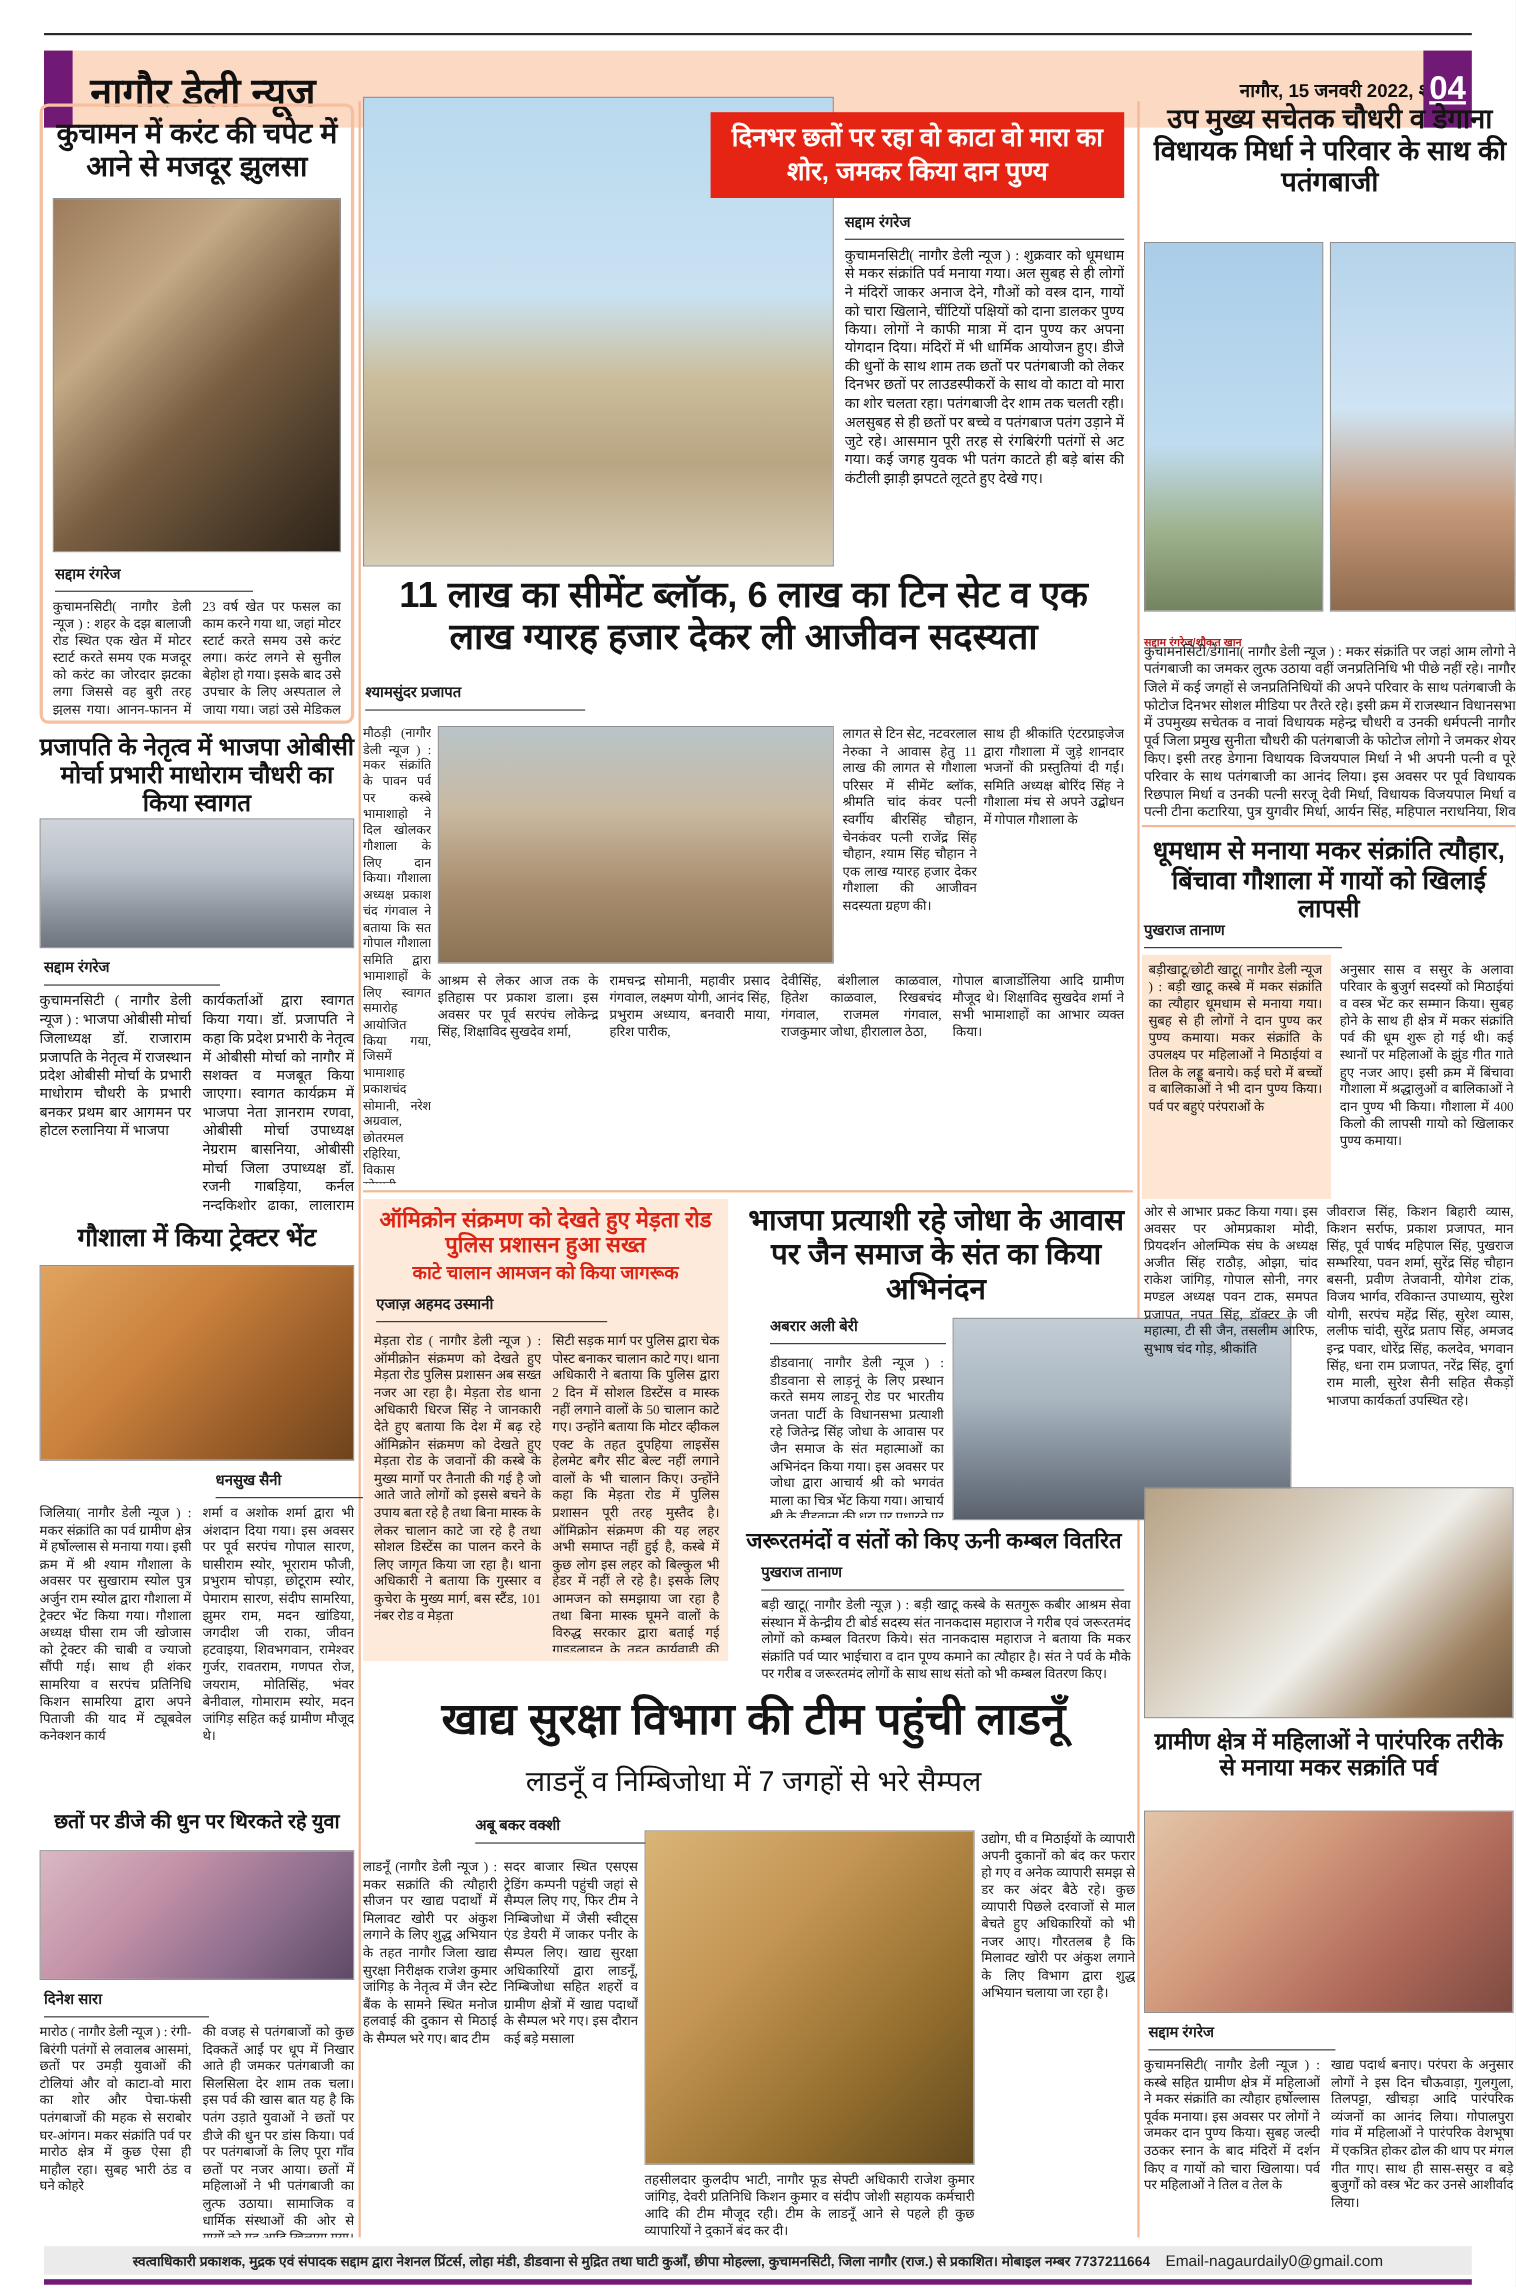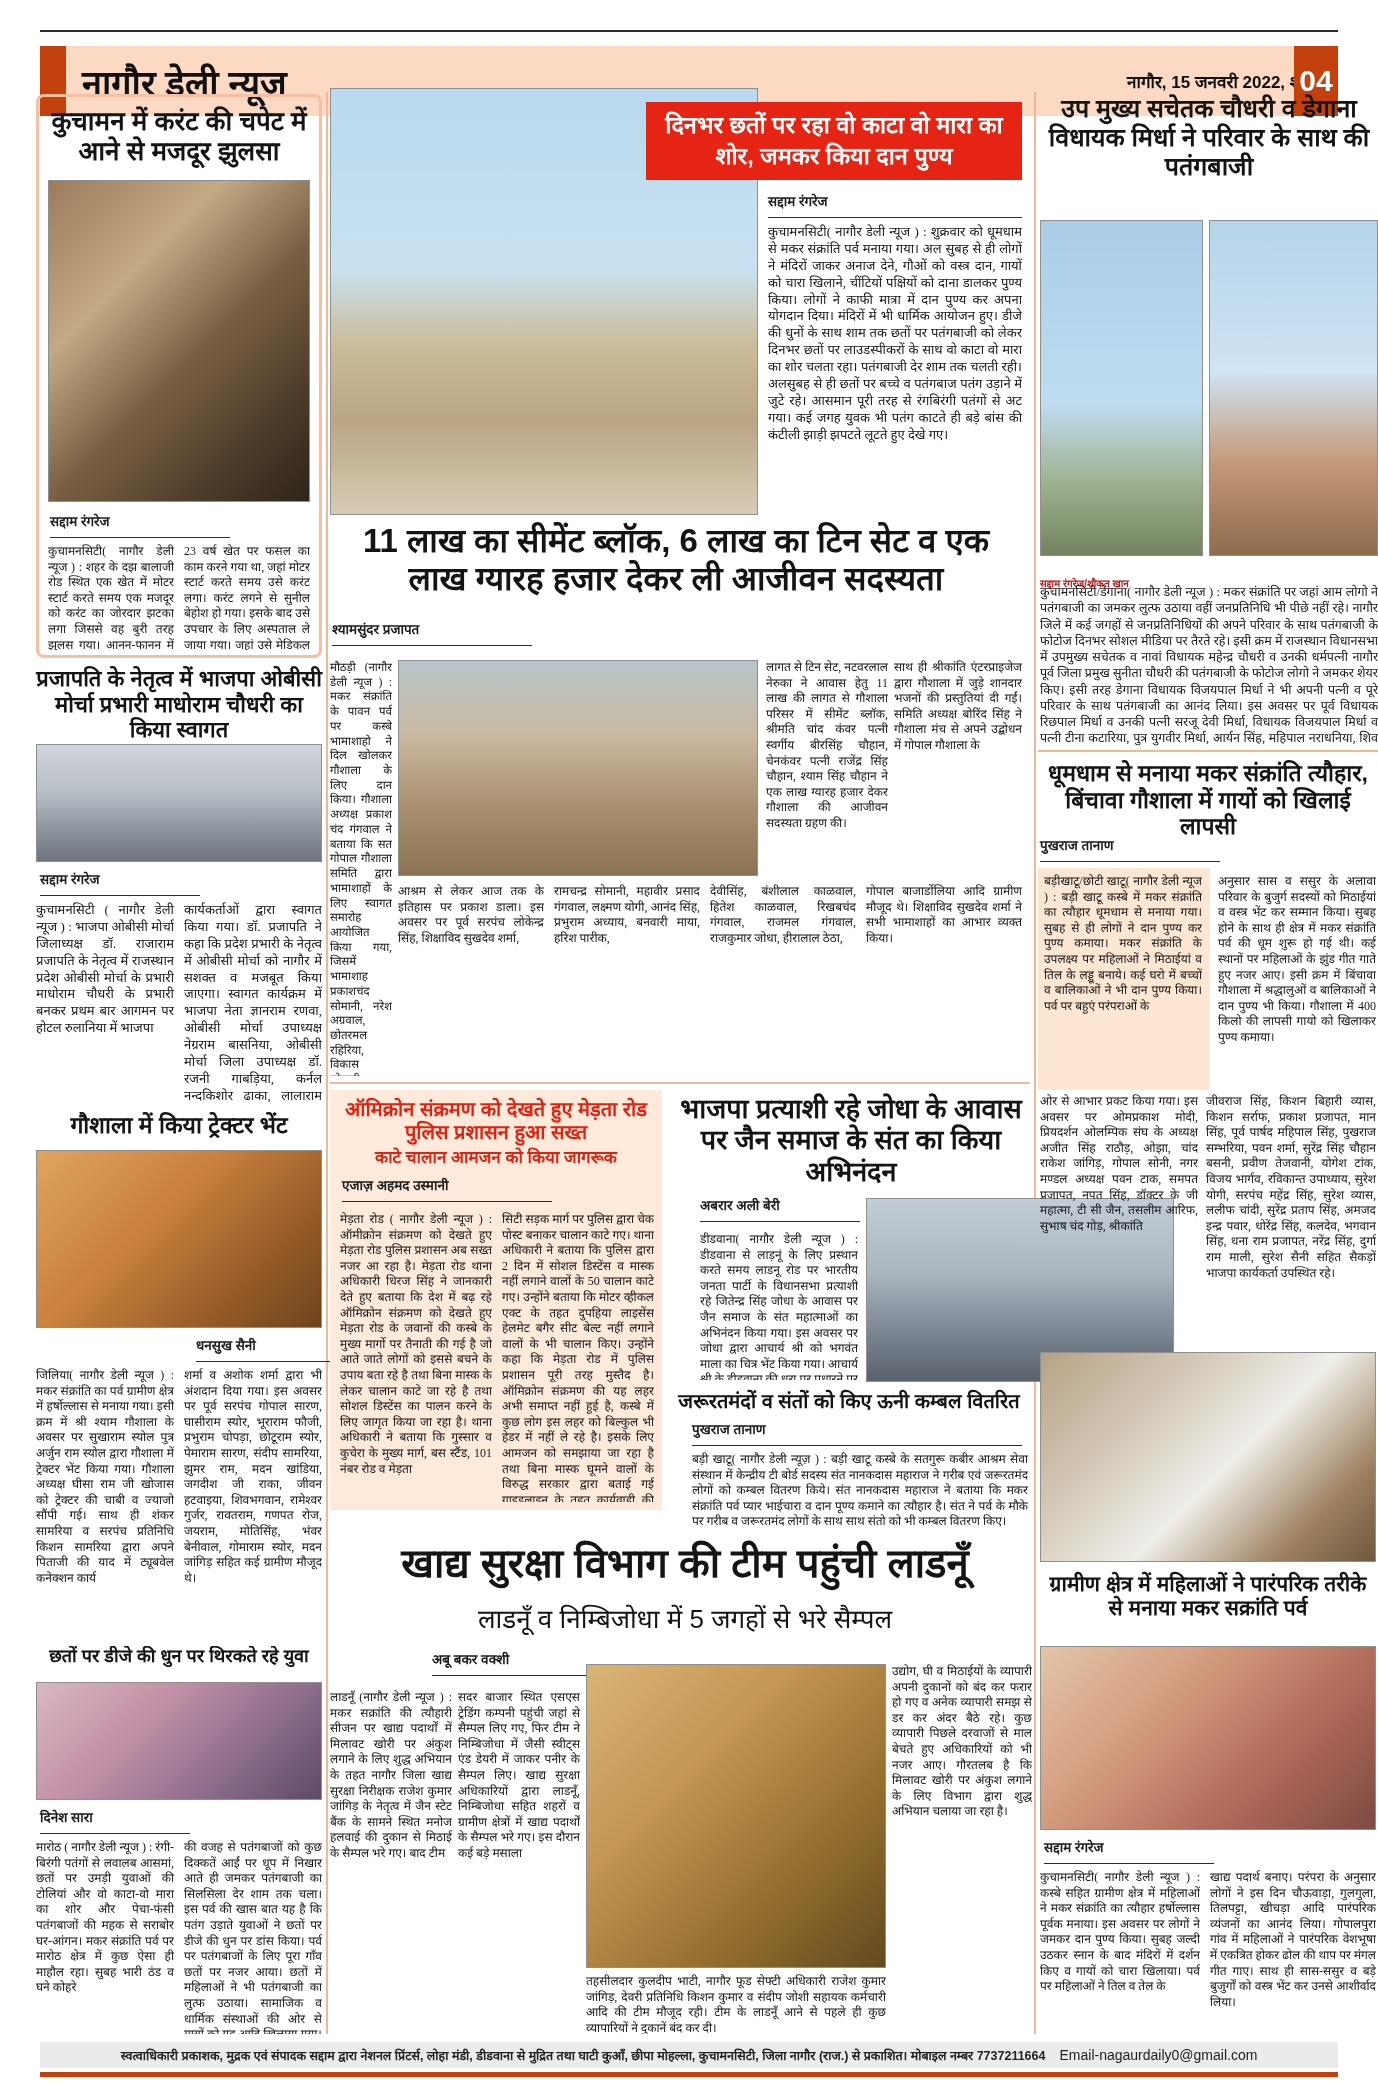--- a/index.html
+++ b/index.html
@@ -12,21 +12,21 @@
   .body-sm{font-size:11.5px;line-height:1.28;text-align:justify;overflow:hidden;word-break:break-word;}
   .byline{font-family:"Liberation Sans",sans-serif;font-weight:700;font-size:13.5px;
           border-bottom:1.6px solid #2b2b2b;padding-bottom:7px;color:#1c1c1c;}
   .caption{font-family:"Liberation Sans",sans-serif;font-weight:700;font-size:10px;color:#b91c1c;margin-top:14px;}
   .photo{border:1px solid #8f8f8f;box-sizing:border-box;}
   .vr{background:#f3b795;width:2px;}
   .hr{background:#f3b795;height:2px;}
   .kicker{background:#e52414;color:#ffffff;font-family:"Liberation Sans",sans-serif;font-weight:700;
           font-size:23.5px;line-height:1.3;text-align:center;display:flex;align-items:center;justify-content:center;padding:4px 10px;box-sizing:border-box;}
   .headerbar{background:#fbd9c3;}
-  .redblock{background:#c2410c;}
+  .redblock{background:#701a75;text-decoration:underline;}
   .masthead{font-family:"Liberation Sans",sans-serif;font-weight:700;font-size:36px;color:#101010;}
   .datetext{font-family:"Liberation Sans",sans-serif;font-weight:700;font-size:17px;color:#101010;}
   .pagenum{color:#fff;font-family:"Liberation Sans",sans-serif;font-weight:700;font-size:30px;
            display:flex;align-items:center;justify-content:center;}
   .panel{background:#fdeada;}
   .panel2{background:#fde7d2;}
   .footerbar{background:#ebebeb;display:flex;align-items:center;justify-content:center;gap:14px;
              font-family:Liberation Sans, sans-serif;font-size:12.5px;font-weight:700;color:#232323;}
   
   .ph-hospital{background:linear-gradient(135deg,#9c7b5b 0%,#c4a985 30%,#7a5f43 55%,#4a3a28 82%,#2e241a 100%);}
@@ -125,21 +125,21 @@
   <div class="abs photo ph-walk" style="left:866px;top:1198px;width:308px;height:184px;"></div>
   <div class="abs body" style="left:1040px;top:1094px;width:158px;height:250px;font-size:12px;">ओर से आभार प्रकट किया गया। इस अवसर पर ओमप्रकाश मोदी, प्रियदर्शन ओलम्पिक संघ के अध्यक्ष अजीत सिंह राठौड़, ओझा, चांद राकेश जांगिड़, गोपाल सोनी, नगर मण्डल अध्यक्ष पवन टाक, समपत प्रजापत, नपत सिंह, डॉक्टर के जी महात्मा, टी सी जैन, तसलीम आरिफ, सुभाष चंद गोड़, श्रीकांति</div>
   <div class="abs body" style="left:1206px;top:1094px;width:170px;height:250px;font-size:12px;">जीवराज सिंह, किशन बिहारी व्यास, किशन सर्राफ, प्रकाश प्रजापत, मान सिंह, पूर्व पार्षद महिपाल सिंह, पुखराज सम्भरिया, पवन शर्मा, सुरेंद्र सिंह चौहान बसनी, प्रवीण तेजवानी, योगेश टांक, विजय भार्गव, रविकान्त उपाध्याय, सुरेश योगी, सरपंच महेंद्र सिंह, सुरेश व्यास, ललीफ चांदी, सुरेंद्र प्रताप सिंह, अमजद इन्द्र पवार, धोरेंद्र सिंह, कलदेव, भगवान सिंह, धना राम प्रजापत, नरेंद्र सिंह, दुर्गा राम माली, सुरेश सैनी सहित सैकड़ों भाजपा कार्यकर्ता उपस्थित रहे।</div>
 
   <div class="abs hl" style="left:664px;top:1390px;width:370px;font-size:20px;">जरूरतमंदों व संतों को किए ऊनी कम्बल वितरित</div>
   <div class="abs byline" style="left:692px;top:1420px;width:330px;">पुखराज तानाण</div>
   <div class="abs body" style="left:692px;top:1452px;width:336px;height:80px;font-size:12px;">बड़ी खाटू( नागौर डेली न्यूज़ )  : बड़ी खाटू कस्बे के सतगुरू कबीर आश्रम सेवा संस्थान में केन्द्रीय टी बोर्ड सदस्य संत नानकदास महाराज ने गरीब एवं जरूरतमंद लोगों को कम्बल वितरण किये। संत नानकदास महाराज ने बताया कि मकर संक्रांति पर्व प्यार भाईचारा व दान पूण्य कमाने का त्यौहार है। संत ने पर्व के मौके पर गरीब व जरूरतमंद लोगों के साथ साथ संतो को भी कम्बल वितरण किए।</div>
   <div class="abs photo ph-saint" style="left:1040px;top:1352px;width:336px;height:210px;"></div>
 
   <div class="abs hl" style="left:340px;top:1540px;width:690px;font-size:40px;">खाद्य सुरक्षा विभाग की टीम पहुंची लाडनूँ</div>
-  <div class="abs hl" style="left:340px;top:1604px;width:690px;font-size:26px;font-weight:400;">लाडनूँ व निम्बिजोधा में 5 जगहों से भरे सैम्पल</div>
+  <div class="abs hl" style="left:340px;top:1604px;width:690px;font-size:26px;font-weight:400;">लाडनूँ व निम्बिजोधा में 7 जगहों से भरे सैम्पल</div>
   <div class="abs byline" style="left:432px;top:1650px;width:170px;">अबू बकर वक्शी</div>
   <div class="abs body" style="left:330px;top:1690px;width:122px;height:344px;font-size:12px;">लाडनूँ (नागौर डेली न्यूज ) : मकर सक्रांति की त्यौहारी सीजन पर खाद्य पदार्थों में मिलावट खोरी पर अंकुश लगाने के लिए शुद्ध अभियान के तहत नागौर जिला खाद्य सुरक्षा निरीक्षक राजेश कुमार जांगिड़ के नेतृत्व में जैन स्टेट बैंक के सामने स्थित मनोज हलवाई की दुकान से मिठाई के सैम्पल भरे गए। बाद टीम</div>
   <div class="abs body" style="left:458px;top:1690px;width:122px;height:344px;font-size:12px;">सदर बाजार स्थित एसएस ट्रेडिंग कम्पनी पहुंची जहां से सैम्पल लिए गए, फिर टीम ने निम्बिजोधा में जैसी स्वीट्स एंड डेयरी में जाकर पनीर के सैम्पल लिए। खाद्य सुरक्षा अधिकारियों द्वारा लाडनूँ, निम्बिजोधा सहित शहरों व ग्रामीण क्षेत्रों में खाद्य पदार्थों के सैम्पल भरे गए। इस दौरान कई बड़े मसाला</div>
   <div class="abs photo ph-market" style="left:586px;top:1664px;width:300px;height:304px;"></div>
   <div class="abs body" style="left:892px;top:1664px;width:140px;height:370px;font-size:12px;">उद्योग, घी व मिठाईयों के व्यापारी अपनी दुकानों को बंद कर फरार हो गए व अनेक व्यापारी समझ से डर कर अंदर बैठे रहे। कुछ व्यापारी पिछले दरवाजों से माल बेचते हुए अधिकारियों को भी नजर आए। गौरतलब है कि मिलावट खोरी पर अंकुश लगाने के लिए विभाग द्वारा शुद्ध अभियान चलाया जा रहा है।</div>
   <div class="abs body" style="left:586px;top:1974px;width:300px;height:60px;font-size:12px;">तहसीलदार कुलदीप भाटी, नागौर फूड सेफ्टी अधिकारी राजेश कुमार जांगिड़, देवरी प्रतिनिधि किशन कुमार व संदीप जोशी सहायक कर्मचारी आदि की टीम मौजूद रही। टीम के लाडनूँ आने से पहले ही कुछ व्यापारियों ने दुकानें बंद कर दी।</div>
 
   <div class="abs hl" style="left:1040px;top:1572px;width:336px;font-size:21px;">ग्रामीण क्षेत्र में महिलाओं ने पारंपरिक तरीके से मनाया मकर सक्रांति पर्व</div>
   <div class="abs photo ph-women" style="left:1040px;top:1646px;width:336px;height:184px;"></div>
   <div class="abs byline" style="left:1044px;top:1838px;width:170px;">सद्दाम रंगरेज</div>

